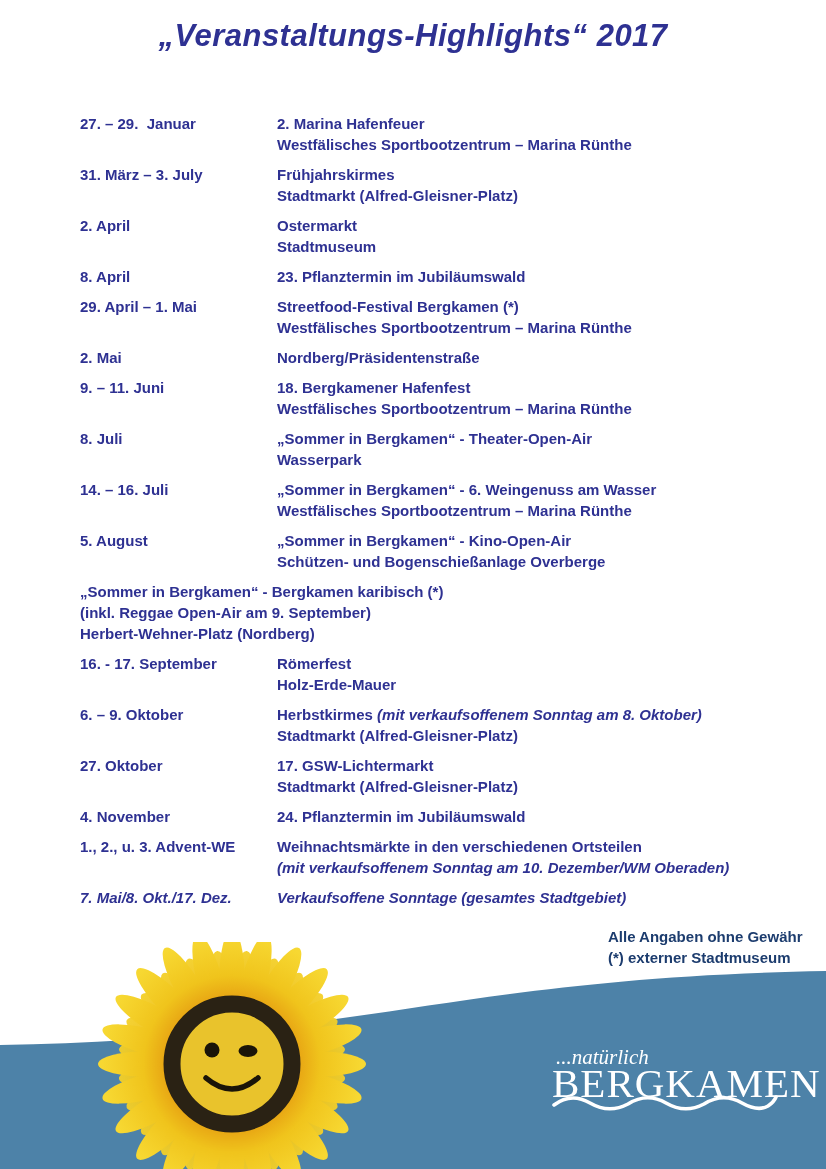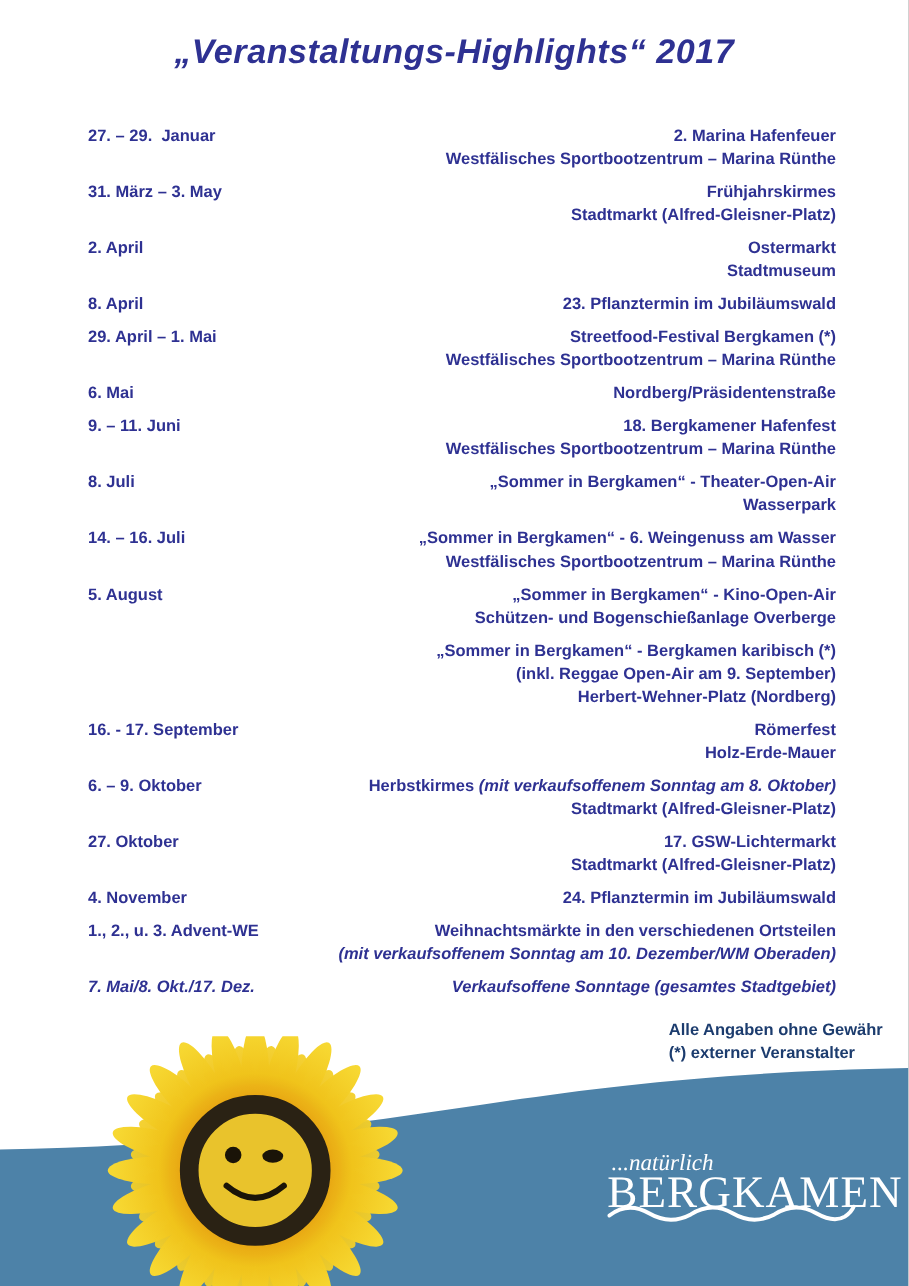--- a/index.html
+++ b/index.html
@@ -9,21 +9,21 @@
   }
   .page{
     position:relative;
     width:826px;height:1169px;
     margin:0 auto;
     background:#ffffff;
     overflow:hidden;
   }
   .flyer-title{
     position:absolute;
-    left:0;top:29px;width:100%;
+    left:0;top:18px;width:100%;
     text-align:center;
     font-size:31px;
     font-weight:bold;
     font-style:italic;
     letter-spacing:0.5px;
     color:var(--ink,#2e3192);
     margin:0;
   }
   .events-list{
     position:absolute;
@@ -36,21 +36,21 @@
   }
   .event-row{
     display:flex;
     margin-bottom:9px;
   }
   .event-date{
     width:197px;
     flex:0 0 197px;
     white-space:pre-wrap;
   }
-  .event-body{flex:1;text-align:right;}
+  .event-body{flex:1;}
   .it{font-style:italic;}
   
   .footer-wave{
     position:absolute;
     left:0;top:955px;
     width:826px;height:214px;
   }
   .wave-fill{fill:var(--band,#4d82a8);}
   .disclaimer{
     position:absolute;
@@ -101,21 +101,21 @@
   <div class="events-list">
   <div class="event-row">
     <div class="event-date">27. – 29.  Januar</div>
     <div class="event-body">
           <div class="event-line"><span>2. Marina Hafenfeuer</span></div>
           <div class="event-line"><span>Westfälisches Sportbootzentrum – Marina Rünthe</span></div>
         </div>
   </div>
 
   <div class="event-row">
-    <div class="event-date">31. März – 3. May</div>
+    <div class="event-date">31. März – 3. July</div>
     <div class="event-body">
           <div class="event-line"><span>Frühjahrskirmes</span></div>
           <div class="event-line"><span>Stadtmarkt (Alfred-Gleisner-Platz)</span></div>
         </div>
   </div>
 
   <div class="event-row">
     <div class="event-date">2. April</div>
     <div class="event-body">
           <div class="event-line"><span>Ostermarkt</span></div>
@@ -132,21 +132,21 @@
 
   <div class="event-row">
     <div class="event-date">29. April – 1. Mai</div>
     <div class="event-body">
           <div class="event-line"><span>Streetfood-Festival Bergkamen (*)</span></div>
           <div class="event-line"><span>Westfälisches Sportbootzentrum – Marina Rünthe</span></div>
         </div>
   </div>
 
   <div class="event-row">
-    <div class="event-date">6. Mai</div>
+    <div class="event-date">2. Mai</div>
     <div class="event-body">
           <div class="event-line"><span>Nordberg/Präsidentenstraße</span></div>
         </div>
   </div>
 
   <div class="event-row">
     <div class="event-date">9. – 11. Juni</div>
     <div class="event-body">
           <div class="event-line"><span>18. Bergkamener Hafenfest</span></div>
           <div class="event-line"><span>Westfälisches Sportbootzentrum – Marina Rünthe</span></div>
@@ -231,21 +231,21 @@
         </div>
   </div>
 </div>
 
   <svg class="footer-wave" viewBox="0 0 826 214" preserveAspectRatio="none" aria-hidden="true">
     <path class="wave-fill" d="M0,90 C120,88 220,80 350,62 C480,44 600,20 826,16 L826,214 L0,214 Z"></path>
   </svg>
 
   <div class="disclaimer">
     <div>Alle Angaben ohne Gewähr</div>
-    <div>(*) externer Veranstalter</div>
+    <div>(*) externer Stadtmuseum</div>
   </div>
 
   <div class="logo">
     <div class="logo-tagline">...natürlich</div>
     <div class="logo-name">BERGKAMEN</div>
     <svg class="logo-wave" width="240" height="24" viewBox="0 0 240 24" aria-hidden="true">
       <path d="M2,13 q17,-13 36,-2 q19,11 38,1 q19,-12 38,-1 q19,11 38,1 q19,-12 38,-1 q16,9 26,3 q6,-4 8,-9" fill="none" stroke="#ffffff" stroke-width="3.6" stroke-linecap="round"></path>
     </svg>
   </div>
 

